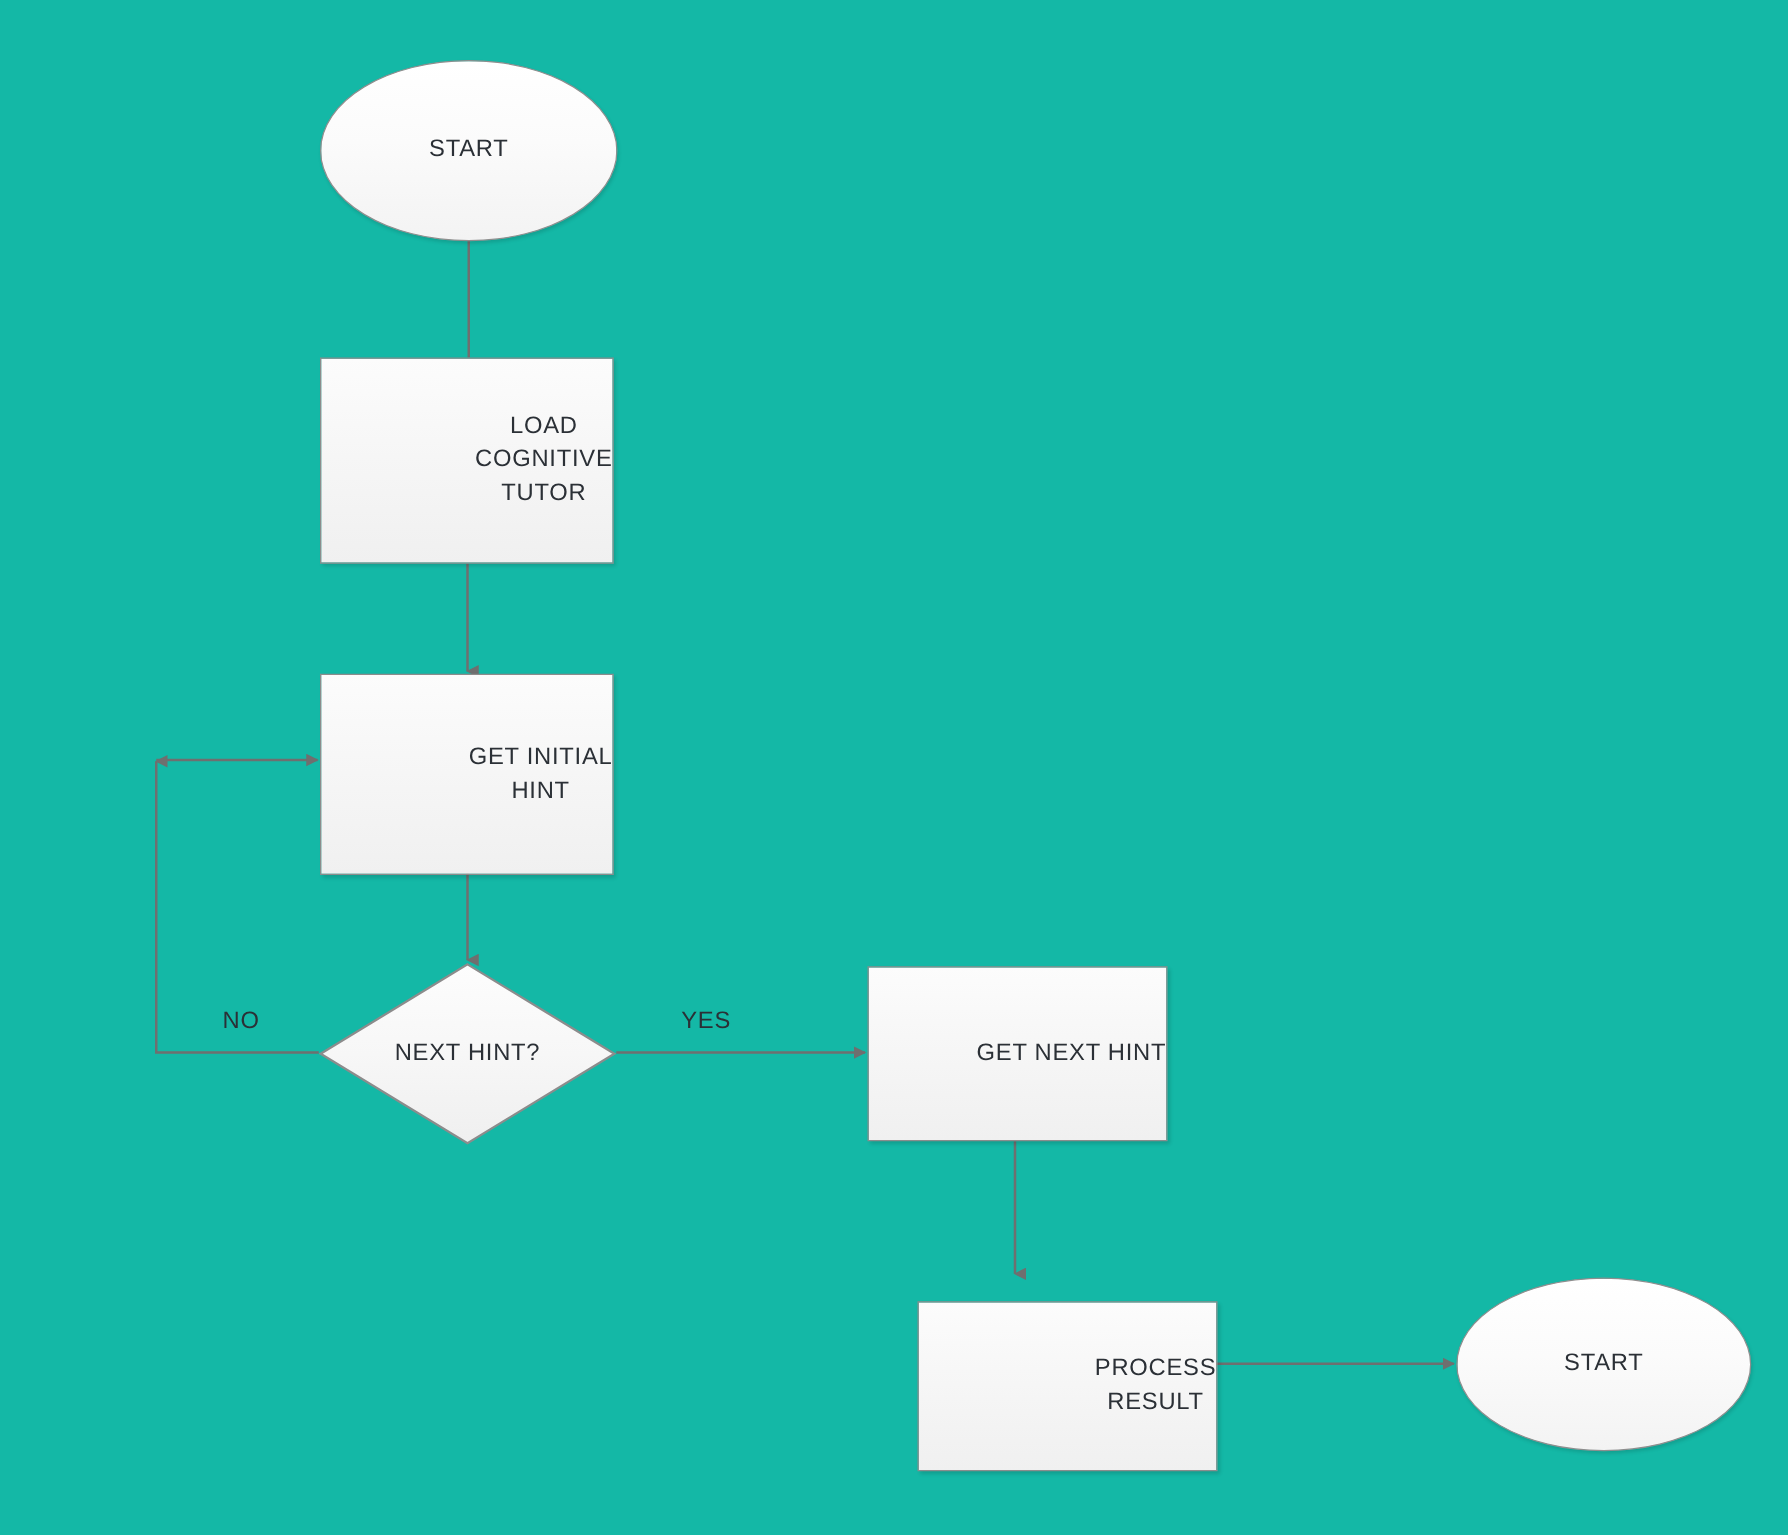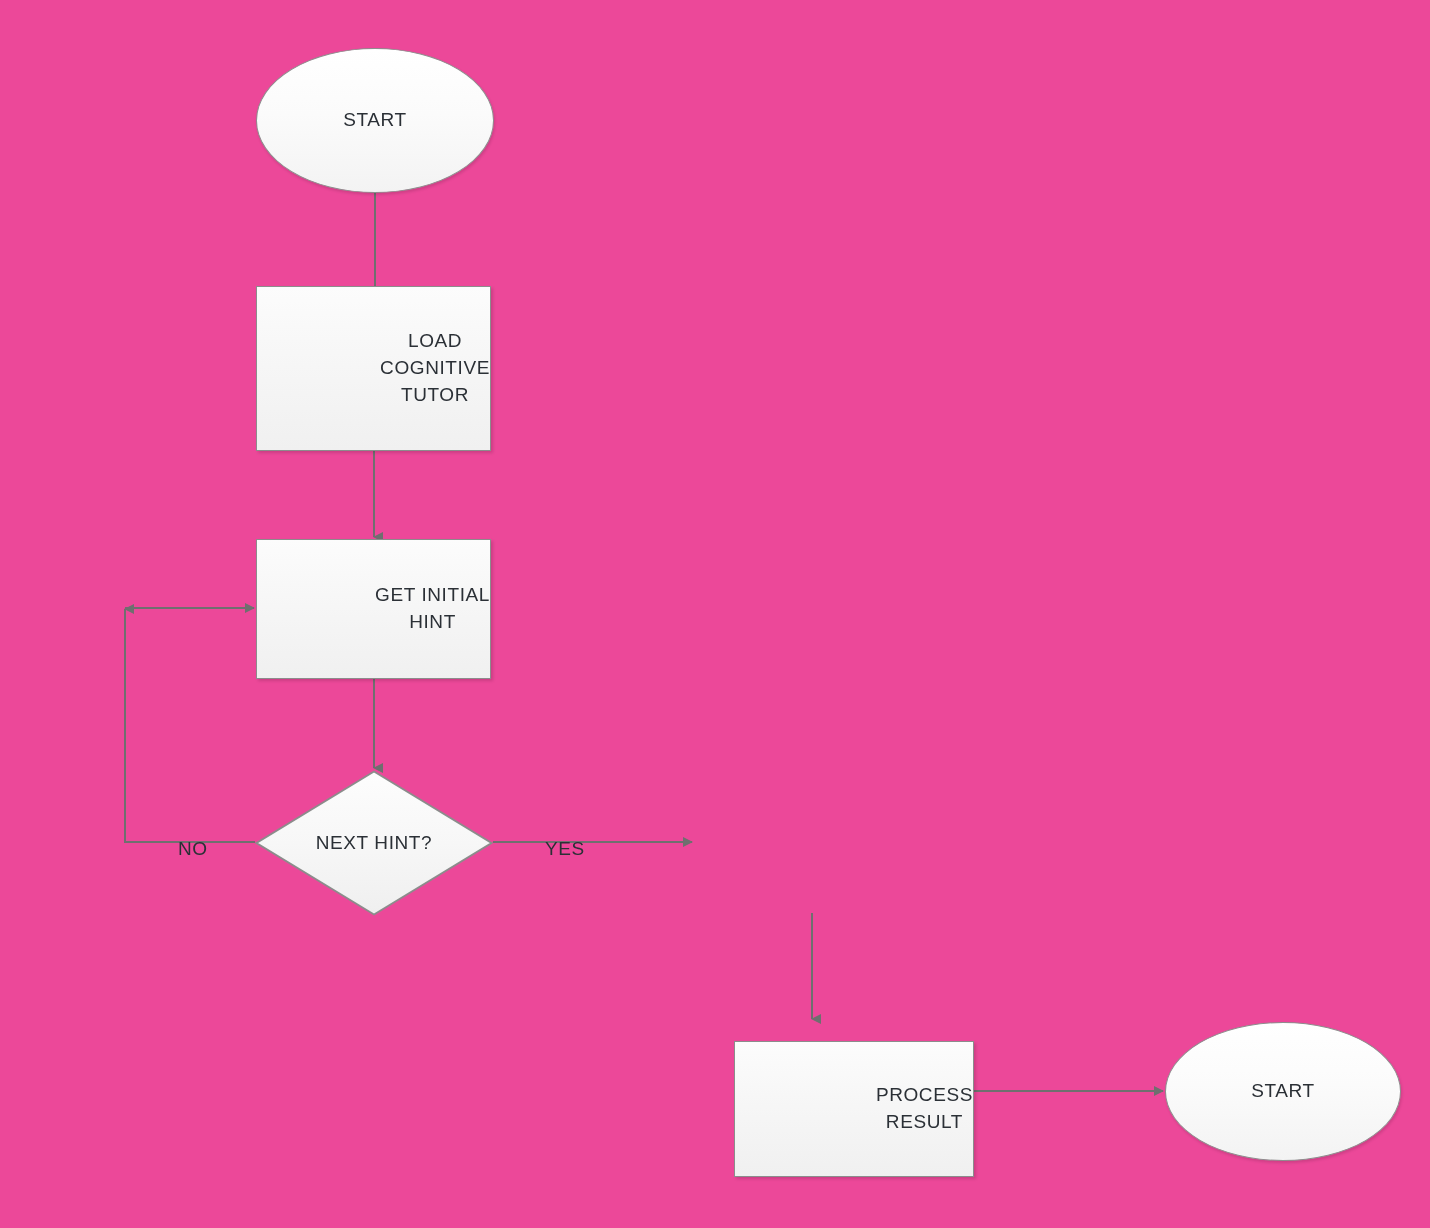--- a/index.html
+++ b/index.html
@@ -8,21 +8,21 @@
     padding: 0;
     background: #ffffff;
   }
   body {
     font-family: "Liberation Sans", sans-serif;
   }
   #canvas {
     position: relative;
     width: 1430px;
     height: 1228px;
-    background: #ec4899;
+    background: #14b8a6;
     overflow: hidden;
   }
   #edges {
     position: absolute;
     left: 0;
     top: 0;
     width: 1430px;
     height: 1228px;
   }
   .node {
@@ -72,21 +72,20 @@
     height: 100%;
     z-index: 1;
   }
   .edge-label {
     position: absolute;
     color: #2b3036;
     font-size: 19px;
     letter-spacing: 0.6px;
     z-index: 5;
     white-space: nowrap;
-    margin-top: 32px;
   }
 </style>
 </head>
 <body>
 
 <div id="canvas">
 
   <svg id="edges" viewBox="0 0 1430 1228" xmlns="http://www.w3.org/2000/svg">
     <defs>
       <marker id="arrow-down" markerWidth="12" markerHeight="12" refX="5" refY="9" orient="auto" markerUnits="userSpaceOnUse">
@@ -126,39 +125,42 @@
   <div class="node terminator" id="node-start" style="left:256px; top:48px; width:238px; height:145px;">
     <span class="label">START</span>
   </div>
 
   <div class="node process" id="node-load-cognitive-tutor" style="left:256px; top:286px; width:235px; height:165px;">
     <span class="label">LOAD
 COGNITIVE
 TUTOR</span>
   </div>
 
-  <div class="node process" id="node-get-initial-hint" style="left:256px; top:539px; width:235px; height:140px;">
+  <div class="node process" id="node-get-initial-hint" style="left:256px; top:539px; width:235px; height:161px;">
     <span class="label">GET INITIAL
 HINT</span>
   </div>
 
   <div class="node decision" id="node-next-hint-decision" style="left:255px; top:770px; width:238px; height:146px;">
     <svg class="diamond-shape" viewBox="0 0 238 146" preserveAspectRatio="none" xmlns="http://www.w3.org/2000/svg">
       <defs>
         <linearGradient id="diamondGrad" x1="0" y1="0" x2="0" y2="1">
           <stop offset="0%" stop-color="#fdfdfd"></stop>
           <stop offset="50%" stop-color="#f7f7f7"></stop>
           <stop offset="100%" stop-color="#efefef"></stop>
         </linearGradient>
       </defs>
       <polygon points="119,1.5 236.5,73 119,144.5 1.5,73" fill="url(#diamondGrad)" stroke="#8c8c8c" stroke-width="1.8"></polygon>
     </svg>
     <span class="label">NEXT HINT?</span>
   </div>
 
+  <div class="node process" id="node-get-next-hint" style="left:694px; top:773px; width:240px; height:140px;">
+    <span class="label">GET NEXT HINT</span>
+  </div>
 
   <div class="node process" id="node-process-result" style="left:734px; top:1021px; width:240px; height:136px;margin-top:20px;">
     <span class="label">PROCESS
 RESULT</span>
   </div>
 
   <div class="node terminator" id="node-stop" style="left:1165px; top:1022px; width:236px; height:139px;">
     <span class="label">START</span>
   </div>
 

